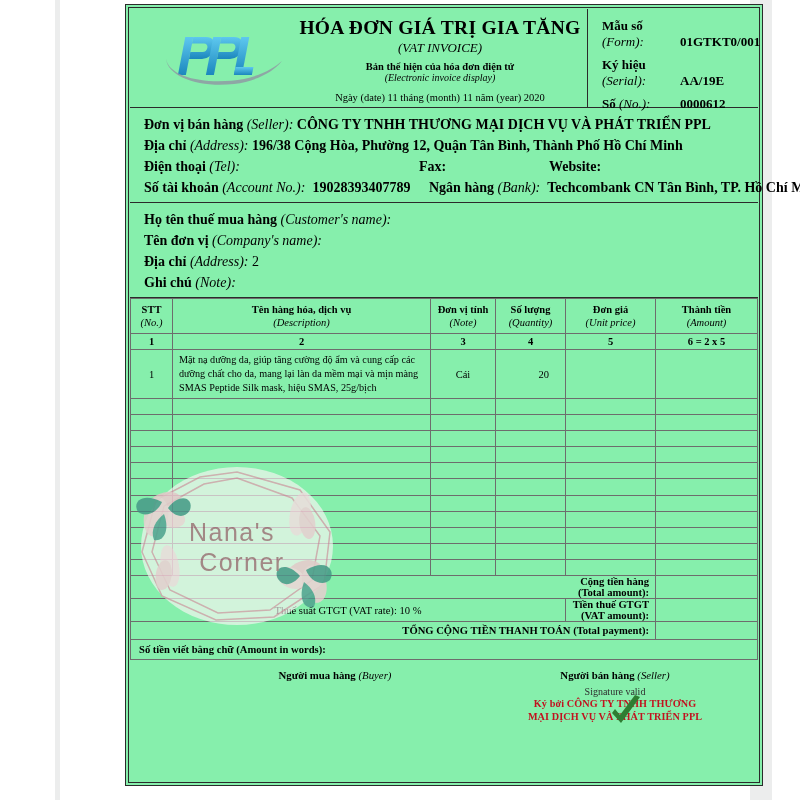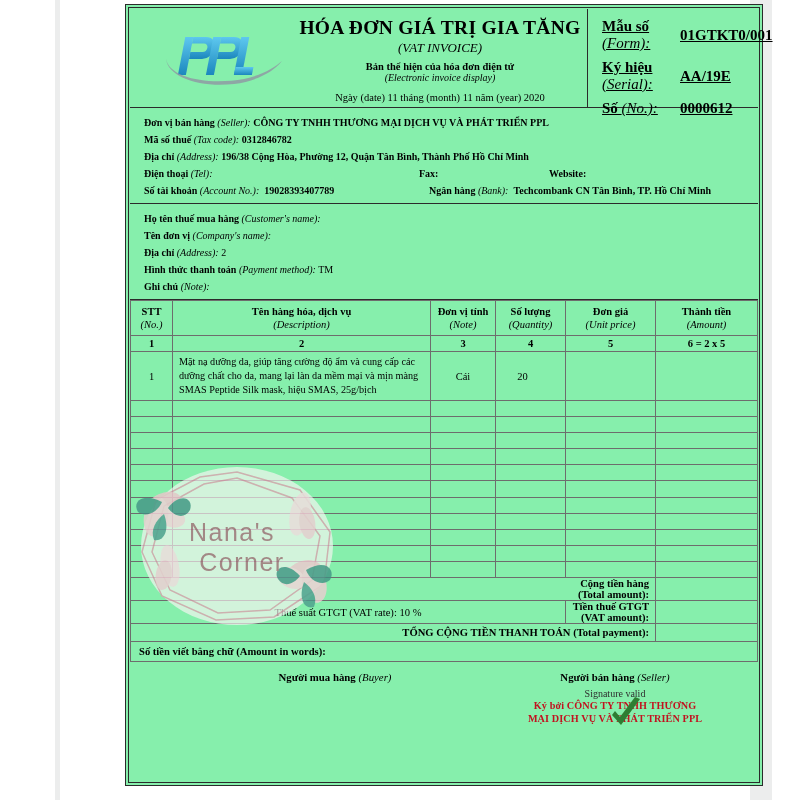--- a/index.html
+++ b/index.html
@@ -59,30 +59,30 @@
     position:absolute;left:160px;top:83px;width:300px;text-align:center;
     font-size:10.5px;color:#000;white-space:nowrap;
   }
 
   .meta{
     position:absolute;left:457px;top:0;right:0;bottom:0;
     border-left:1px solid #2b2b2b;
     padding:9px 0 0 14px;box-sizing:border-box;
   }
   .meta-row{
-    display:flex;align-items:center;font-size:15px;margin-bottom:7px;text-decoration:underline;
+    display:flex;align-items:flex-end;font-size:13px;margin-bottom:7px;
   }
   .meta-lab{width:78px;flex:none;font-weight:bold;color:#000;}
   .meta-lab i{font-weight:normal;font-style:italic;}
   .meta-val{font-weight:bold;color:#000;}
 
   
   .party{border-bottom:1px solid #2b2b2b;padding:6px 0 4px 14px;}
   .prow{
-    font-size:10px;line-height:1.0;color:#000;
+    font-size:14px;line-height:1.0;color:#000;
     padding:3.5px 0;white-space:nowrap;position:relative;
   }
   .prow b{font-weight:bold;}
   .prow i{font-style:italic;font-weight:normal;}
   .prow .v{font-weight:bold;}
   .prow .vn{font-weight:normal;}
   .col2{position:absolute;left:275px;top:3.5px;}
   .col3{position:absolute;left:405px;top:3.5px;}
   .col2b{position:absolute;left:285px;top:3.5px;}
 
@@ -93,21 +93,21 @@
   }
   table.items td,table.items th{
     border:1px solid #6d6d6d;padding:0;vertical-align:middle;
   }
   .hd{height:34px;text-align:center;font-weight:bold;line-height:1.25;}
   .hd .en{font-weight:normal;font-style:italic;}
   .numrow td{height:15px;text-align:center;font-weight:bold;font-size:10.5px;}
   .itemrow td{height:44px;}
   .desc{padding:2px 6px!important;line-height:1.35;font-size:10.2px;text-align:left;}
   .ctr{text-align:center;}
-  .qty{text-align:center;padding-right:16px!important;}
+  .qty{text-align:right;padding-right:16px!important;}
   .blank td{height:15.1px;}
 
   
   .tot td{height:17px;font-size:10.6px;}
   .tot .lab{text-align:right;padding-right:6px!important;font-weight:bold;}
   .vatlab{text-align:center;font-weight:normal;}
   .grand{text-align:right;padding-right:6px!important;font-weight:bold;font-size:10.8px;}
   .words td{height:19px;text-align:left;padding-left:8px!important;font-weight:bold;font-size:10.6px;}
 
   
@@ -187,24 +187,20 @@
           </div>
         </div>
       </div>
 
       <div class="party">
         <div class="prow">
           <b>Đơn vị bán hàng</b> <i>(Seller):</i>
           <span class="v">CÔNG TY TNHH THƯƠNG MẠI DỊCH VỤ VÀ PHÁT TRIỂN PPL</span>
         </div>
         <div class="prow">
-          <b>Mã số thuế</b> <i>(Tax code):</i>
-          <span class="v">0312846782</span>
-        </div>
-        <div class="prow">
           <b>Địa chỉ</b> <i>(Address):</i>
           <span class="v">196/38 Cộng Hòa, Phường 12, Quận Tân Bình, Thành Phố Hồ Chí Minh</span>
         </div>
         <div class="prow">
           <b>Điện thoại</b> <i>(Tel):</i>
           <span class="v"></span>
           <span class="col2"><b>Fax:</b>
             <span class="v"></span>
           </span>
           <span class="col3"><b>Website:</b>
@@ -225,24 +221,20 @@
           <b>Họ tên thuế mua hàng</b> <i>(Customer's name):</i>
           <span class="vn"></span>
         </div>
         <div class="prow">
           <b>Tên đơn vị</b> <i>(Company's name):</i>
           <span class="vn"></span>
         </div>
         <div class="prow">
           <b>Địa chỉ</b> <i>(Address):</i>
           <span class="vn">2</span>
-        </div>
-        <div class="prow">
-          <b>Hình thức thanh toán</b> <i>(Payment method):</i>
-          <span class="vn">TM</span>
         </div>
         <div class="prow">
           <b>Ghi chú</b> <i>(Note):</i>
           <span class="vn"></span>
         </div>
       </div>
 
       <table class="items">
         <colgroup>
           <col style="width:42px">

